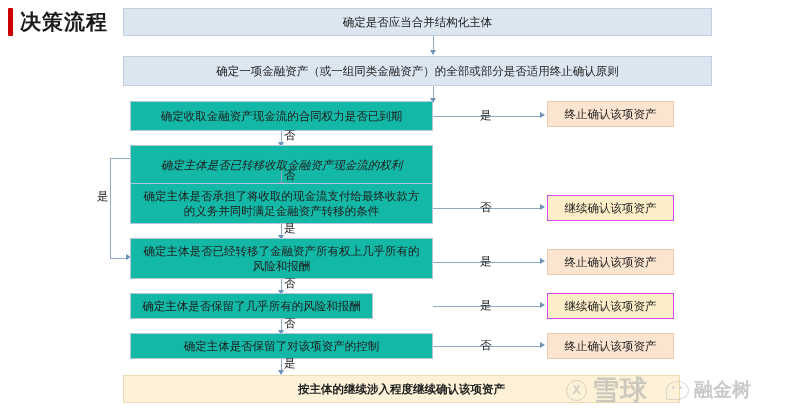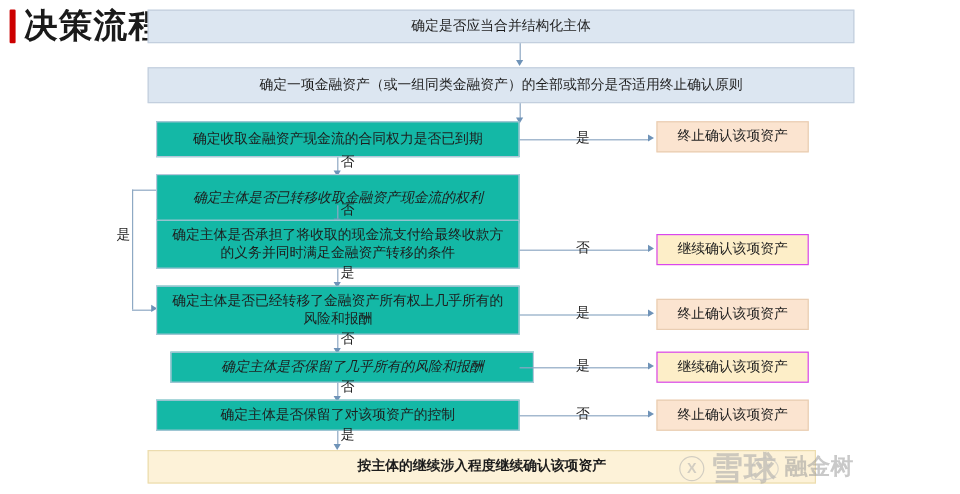--- a/index.html
+++ b/index.html
@@ -15,21 +15,21 @@
 
   
   .title-wrap{
     position:absolute; left:8px; top:8px;
     display:flex; align-items:center; gap:7px;
   }
   .title-bar{
     width:5px; height:28px; background:#cc0000; border-radius:1px;
   }
   .title-text{
-    font-size:28px; font-weight:bold; color:#1a1a1a;
+    font-size:21px; font-weight:bold; color:#1a1a1a;
     letter-spacing:1px; line-height:28px; white-space:nowrap;text-align:right;
   }
 
   
   .node{
     position:absolute;
     display:flex; align-items:center; justify-content:center;
     text-align:center;
     font-size:11.5px; color:#1d1d1d;
     line-height:15px;
@@ -81,21 +81,21 @@
     line-height:13px; white-space:nowrap;
   }
 
   
   .wm{
     position:absolute; pointer-events:none;
     display:flex; align-items:center; gap:5px;
     opacity:.55;
   }
   .wm-xq{ left:566px; top:378px; }
-  .wm-wx{ left:626px; top:379px;text-align:center; }
+  .wm-wx{ left:666px; top:379px;text-align:center; }
   .wm-glyph{
     font-size:27px; color:#a7a7a7; font-weight:bold;
     letter-spacing:1px; line-height:24px;
   }
   .wm-ring{
     width:21px; height:21px; border-radius:50%;
     border:1.6px solid #b0b0b0;
     display:flex; align-items:center; justify-content:center;
     font-size:12px; color:#b0b0b0; font-weight:bold;
   }
@@ -172,21 +172,21 @@
 
   <div class="hline" style="left:433px; top:262px; width:108px;"></div>
   <div class="arrow-right" style="left:540px; top:258px;"></div>
   <div class="lbl" style="left:480px; top:255px;">是</div>
   <div class="node stop" style="left:547px; top:249px; width:127px; height:26px;">终止确认该项资产</div>
 
   <div class="vline" style="left:281px; top:279px; height:12px;"></div>
   <div class="arrow-down" style="left:278px; top:290px;"></div>
   <div class="lbl" style="left:284px; top:277px;">否</div>
 
-  <div class="node q" style="left:142px; top:293px; width:303px; height:26px;font-style:italic;">确定主体是否保留了几乎所有的风险和报酬</div>
+  <div class="node q" style="left:130px; top:293px; width:243px; height:26px;">确定主体是否保留了几乎所有的风险和报酬</div>
 
   <div class="hline" style="left:433px; top:306px; width:108px;"></div>
   <div class="arrow-right" style="left:540px; top:302px;"></div>
   <div class="lbl" style="left:480px; top:299px;">是</div>
   <div class="node cont" style="left:547px; top:293px; width:127px; height:26px;">继续确认该项资产</div>
 
   <div class="vline" style="left:281px; top:319px; height:12px;"></div>
   <div class="arrow-down" style="left:278px; top:330px;"></div>
   <div class="lbl" style="left:284px; top:317px;">否</div>
 

